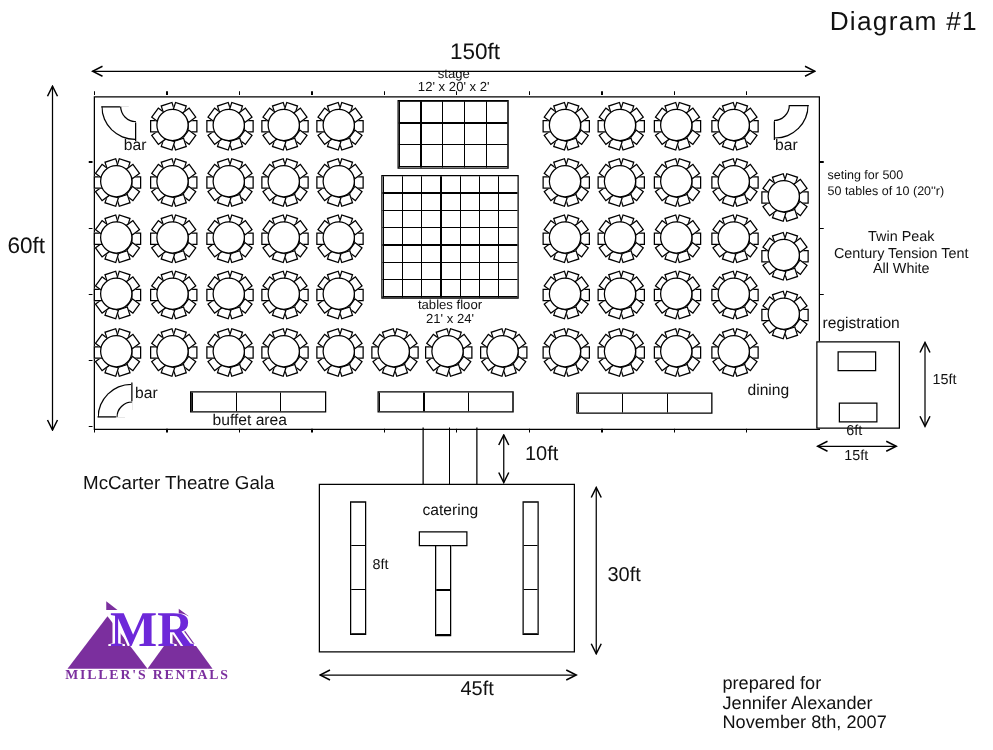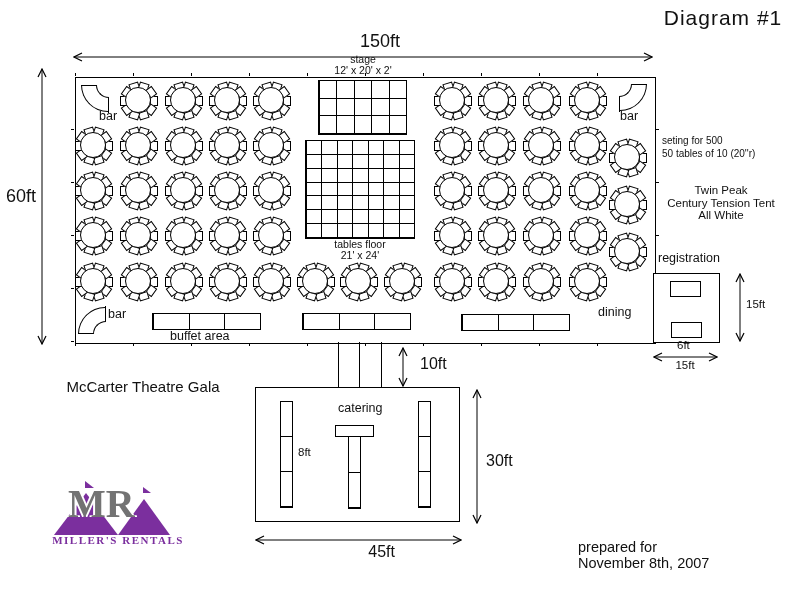--- a/index.html
+++ b/index.html
@@ -807,26 +807,27 @@
     <div>Century Tension Tent</div>
     <div>All White</div>
   </div>
 
   <div class="lbl ctr" style="left:36px;top:379px;width:214px;font-size:15px;line-height:16px;">
     <div>McCarter Theatre Gala</div>
   </div>
 
   <div class="lbl" style="left:578px;top:540px;font-size:14.5px;line-height:15.5px;">
     <div>prepared for</div>
+    <div>Jennifer Alexander</div>
     <div>November 8th, 2007</div>
   </div>
 
 
   <div class="millers">
     <div class="mtent millers-border" style="left: 2px; top: 14px; border-left-width: 32px; border-right-width: 32px; border-bottom-width: 42px; border-bottom-color: rgb(123, 47, 158);"></div>
     <div class="mtent millers-border" style="left: 66px; top: 20px; border-left-width: 26px; border-right-width: 26px; border-bottom-width: 36px; border-bottom-color: rgb(123, 47, 158);"></div>
     <div class="mflag millers-border" style="left: 33px; top: 2px; border-left-width: 0px; border-right-width: 9px; border-bottom-width: 7px; border-bottom-color: rgb(123, 47, 158);"></div>
     <div class="mflag millers-border" style="left: 91px; top: 8px; border-left-width: 0px; border-right-width: 8px; border-bottom-width: 6px; border-bottom-color: rgb(123, 47, 158);"></div>
-    <div class="mr-text millers-colored" style="color: #737373;">MR</div>
+    <div class="mr-text millers-colored" style="color: #6d28d9; margin-left: 20px;">MR</div>
     <div class="mname millers-colored" style="color: rgb(123, 47, 158);">MILLER'S RENTALS</div>
   </div>
 
 </div>
 
 </body></html>

